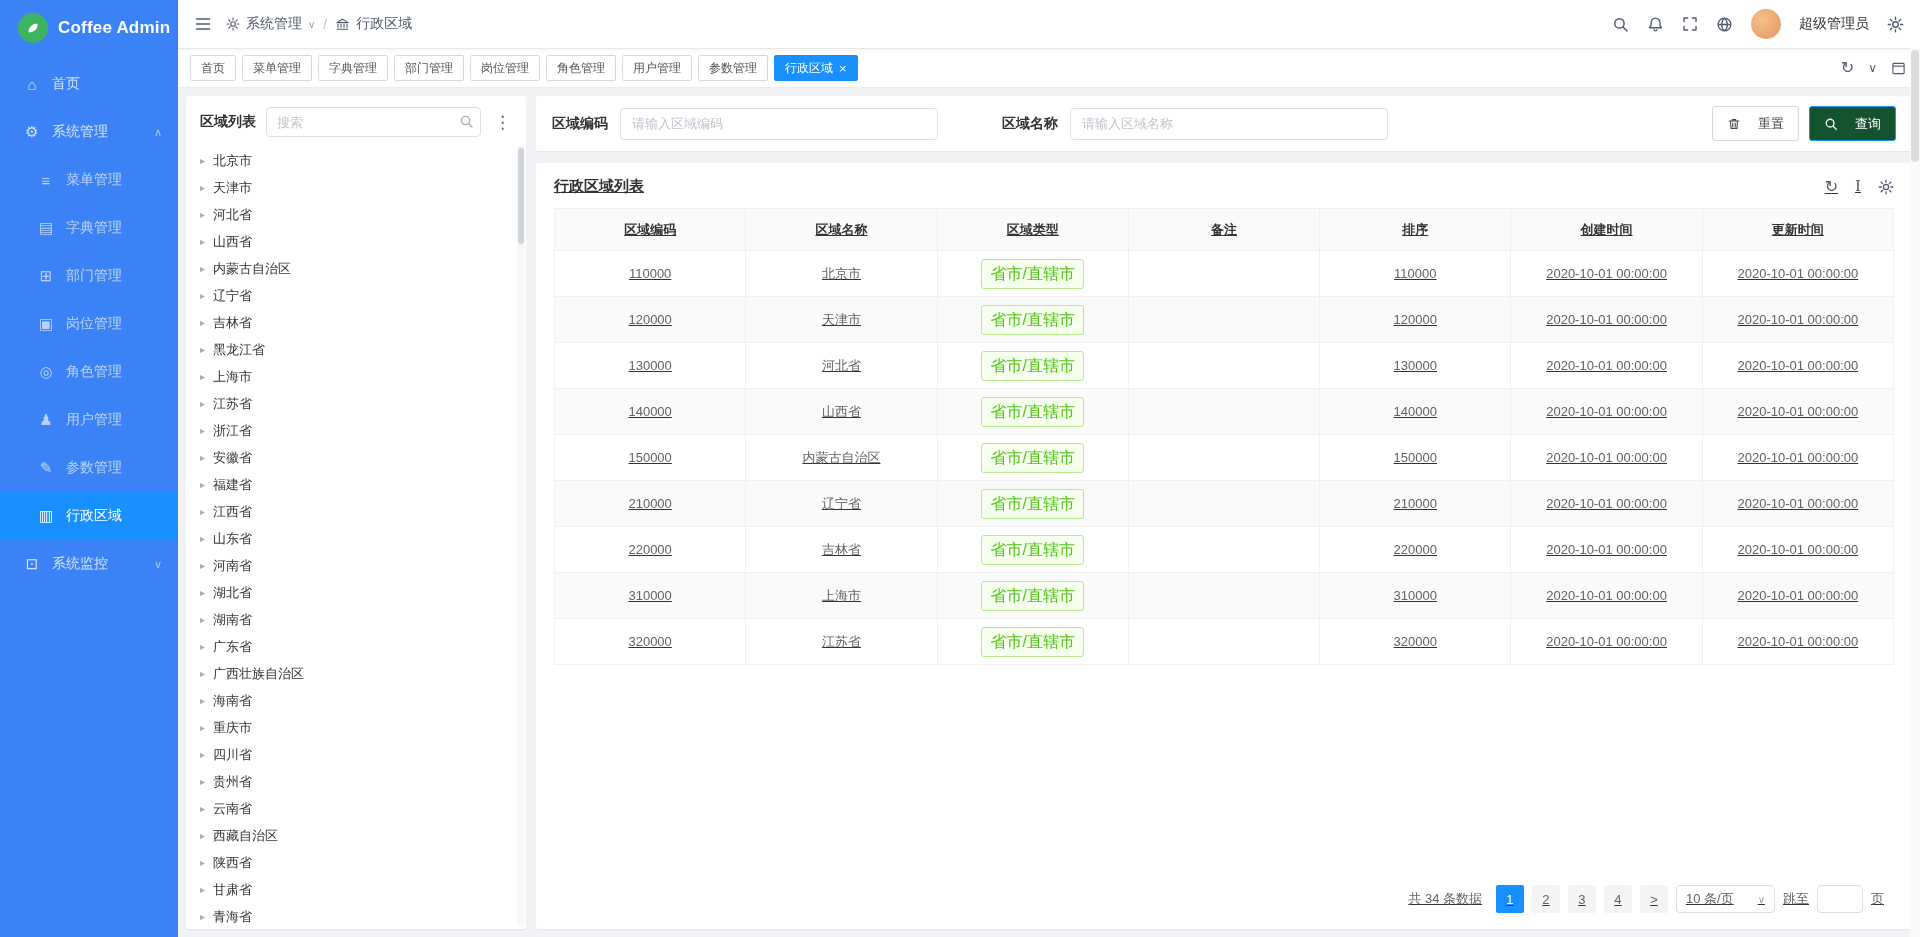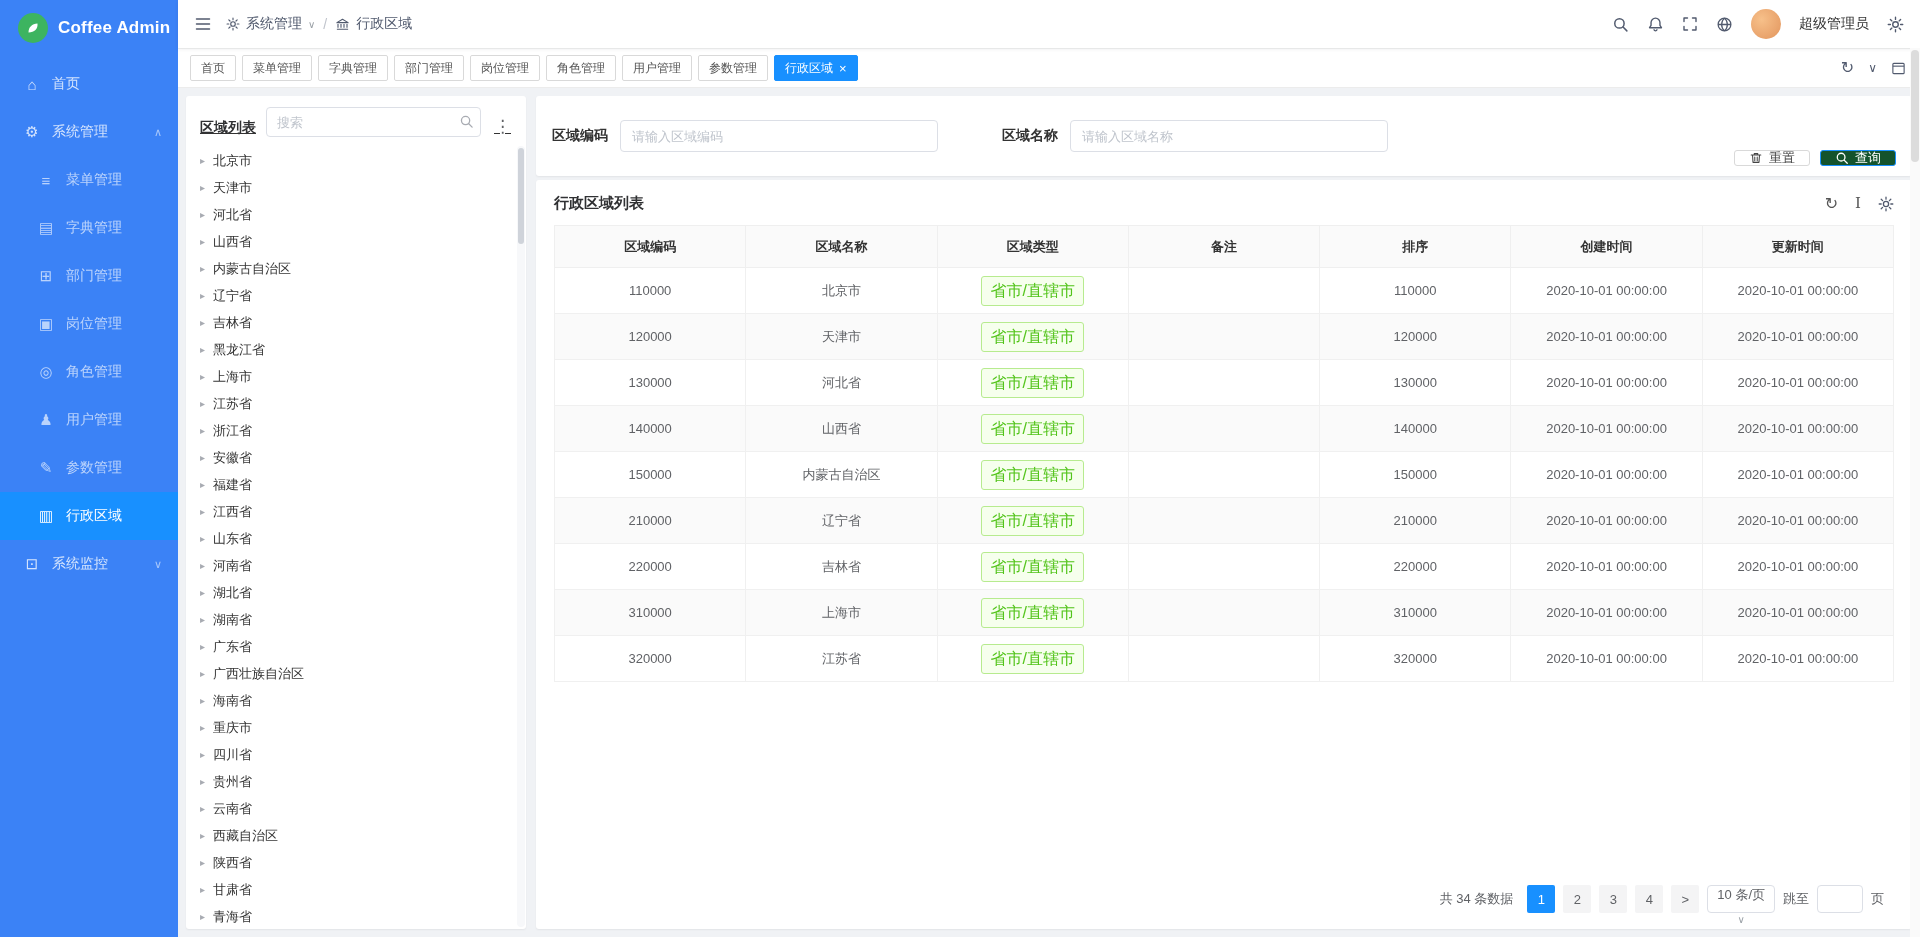--- a/index.html
+++ b/index.html
@@ -44,63 +44,63 @@
   .tab.active { background:#1890ff; border-color:#1890ff; color:#fff; }
   .tab-close { font-size:13px; line-height:1; cursor:pointer; }
   .tab-actions { display:flex; align-items:center; gap:14px; color:#606266; }
   .glyph-16 { font-size:16px; line-height:1; }
   .glyph-12 { font-size:12px; line-height:1; }
 
   
   .content { flex:1; min-height:0; display:flex; gap:10px; padding:8px; }
 
   .tree-panel { width:340px; flex-shrink:0; background:#fff; border-radius:3px; box-shadow:0 1px 2px rgba(0,0,0,.06); display:flex; flex-direction:column; position:relative; overflow:hidden; }
-  .tree-head { display:flex; align-items:flex-end; gap:10px; padding:11px 12px 8px 14px; flex-shrink:0;text-decoration:underline; }
+  .tree-head { display:flex; align-items:center; gap:10px; padding:11px 12px 8px 14px; flex-shrink:0; }
   .tree-title { font-size:14px; font-weight:700; color:#303133; white-space:nowrap; }
   .tree-search { flex:1; position:relative; }
   .tree-search input { width:100%; height:30px; border:1px solid #dcdfe6; border-radius:4px; padding:0 28px 0 10px; font-size:13px; color:#333; outline:none; font-family:inherit; }
   .tree-search .s-ico { position:absolute; right:7px; top:7px; color:#a8abb2; }
   .tree-dots { font-size:17px; color:#606266; cursor:pointer; padding:0 3px; }
   .tree-list { flex:1; overflow:hidden; padding:2px 0; }
   .tree-item { height:27px; display:flex; align-items:center; padding-left:14px; font-size:13px; color:#333; cursor:pointer; white-space:nowrap; }
   .tree-arrow { color:#a8abb2; font-size:10px; margin-right:8px; }
   .tree-scrollbar { position:absolute; top:50px; right:1px; bottom:2px; width:8px; background:#f7f8fa; border-radius:4px; }
   .tree-scrollbar .thumb { width:6px; height:96px; margin:2px 1px 0; background:#cfd3da; border-radius:3px; }
 
   .work { flex:1; min-width:0; display:flex; flex-direction:column; }
   .filter-card { background:#fff; border-radius:3px; box-shadow:0 1px 2px rgba(0,0,0,.06); padding:10px 16px; display:flex; align-items:center; flex-shrink:0; }
   .f-group { display:flex; align-items:center; }
   .f-group + .f-group { margin-left:64px; }
   .f-label { font-size:14px; font-weight:600; color:#333; margin-right:12px; white-space:nowrap; }
   .f-input { width:318px; height:32px; border:1px solid #dcdfe6; border-radius:4px; padding:0 11px; font-size:13px; outline:none; color:#333; font-family:inherit; }
   input::placeholder { color:#bfc4cc; }
   .f-actions { margin-left:auto; display:flex; gap:10px; }
-  .btn { height:16px; padding:0 14px; display:flex; align-items:center; gap:6px; border:1px solid #d9d9d9; border-radius:3px; background:#fff; color:#444; font-size:13px; cursor:pointer; white-space:nowrap;margin-top:44px; }
+  .btn { height:35px; padding:0 14px; display:flex; align-items:center; gap:17px; border:1px solid #d9d9d9; border-radius:3px; background:#fff; color:#444; font-size:13px; cursor:pointer; white-space:nowrap; }
   .btn-primary { background:#14532d; border-color:#1890ff; color:#fff; }
 
-  .table-card { margin-top:4px; flex:1; min-height:0; background:#fff; border-radius:3px; box-shadow:0 1px 2px rgba(0,0,0,.06); display:flex; flex-direction:column; }
+  .table-card { margin-top:12px; flex:1; min-height:0; background:#fff; border-radius:3px; box-shadow:0 1px 2px rgba(0,0,0,.06); display:flex; flex-direction:column;text-decoration:underline; }
   .table-head { display:flex; align-items:center; padding:14px 18px 12px 18px; flex-shrink:0; }
   .table-title { font-size:15px; font-weight:600; color:#303133; }
   .table-tools { margin-left:auto; display:flex; align-items:center; gap:17px; color:#555; }
   .tool { cursor:pointer; font-size:16px; line-height:1; }
   .tool-rowheight { font-family:"Liberation Serif","DejaVu Serif",serif; font-size:15px; }
 
   .data-table { margin:0 18px; width:calc(100% - 36px); border-collapse:collapse; table-layout:fixed; }
   .data-table th { background:#fafafa; border:1px solid #efefef; height:42px; font-size:13px; font-weight:600; color:#333; }
   .data-table td { border:1px solid #f0f0f0; height:46px; text-align:center; font-size:13px; color:#606266; }
   .data-table tbody tr:nth-child(even) td { background:#fafafa; }
   .badge { display:inline-block; padding:2px 8px; font-size:16px; color:#52c41a; background:#f6ffed; border:1px solid #b7eb8f; border-radius:3px; line-height:1.5; }
 
   .spacer { flex:1; }
 
   .pager { display:flex; align-items:center; justify-content:flex-end; gap:8px; padding:10px 28px 16px; font-size:13px; color:#606266; flex-shrink:0; }
   .pg-total { margin-right:6px; white-space:nowrap; }
   .pg-btn { min-width:28px; height:28px; padding:0 5px; display:flex; align-items:center; justify-content:center; background:#f4f4f5; color:#606266; border-radius:2px; cursor:pointer; font-size:13px; }
   .pg-btn.active { background:#1890ff; color:#fff; }
-  .pg-size { height:28px; border:1px solid #dcdfe6; border-radius:4px; background:#fff; display:flex; align-items:center; gap:10px; padding:0 9px; cursor:pointer; white-space:nowrap;flex-direction:column; }
+  .pg-size { height:28px; border:1px solid #dcdfe6; border-radius:4px; background:#fff; display:flex; align-items:center; gap:24px; padding:0 9px; cursor:pointer; white-space:nowrap; }
   .pg-size .chev { font-size:10px; color:#9aa0a6; }
   .pg-jump { display:flex; align-items:center; gap:8px; white-space:nowrap; }
   .pg-jump input { width:46px; height:28px; border:1px solid #dcdfe6; border-radius:4px; outline:none; text-align:center; font-family:inherit; }
 
   .page-scrollbar { position:absolute; top:48px; right:0; bottom:0; width:10px; background:#fafafa; z-index:3; }
   .page-scrollbar .thumb { width:8px; height:112px; margin:2px 1px 0; background:#dcdcdc; border-radius:4px; }
 
   svg { display:block; }
 </style>
 </head>

